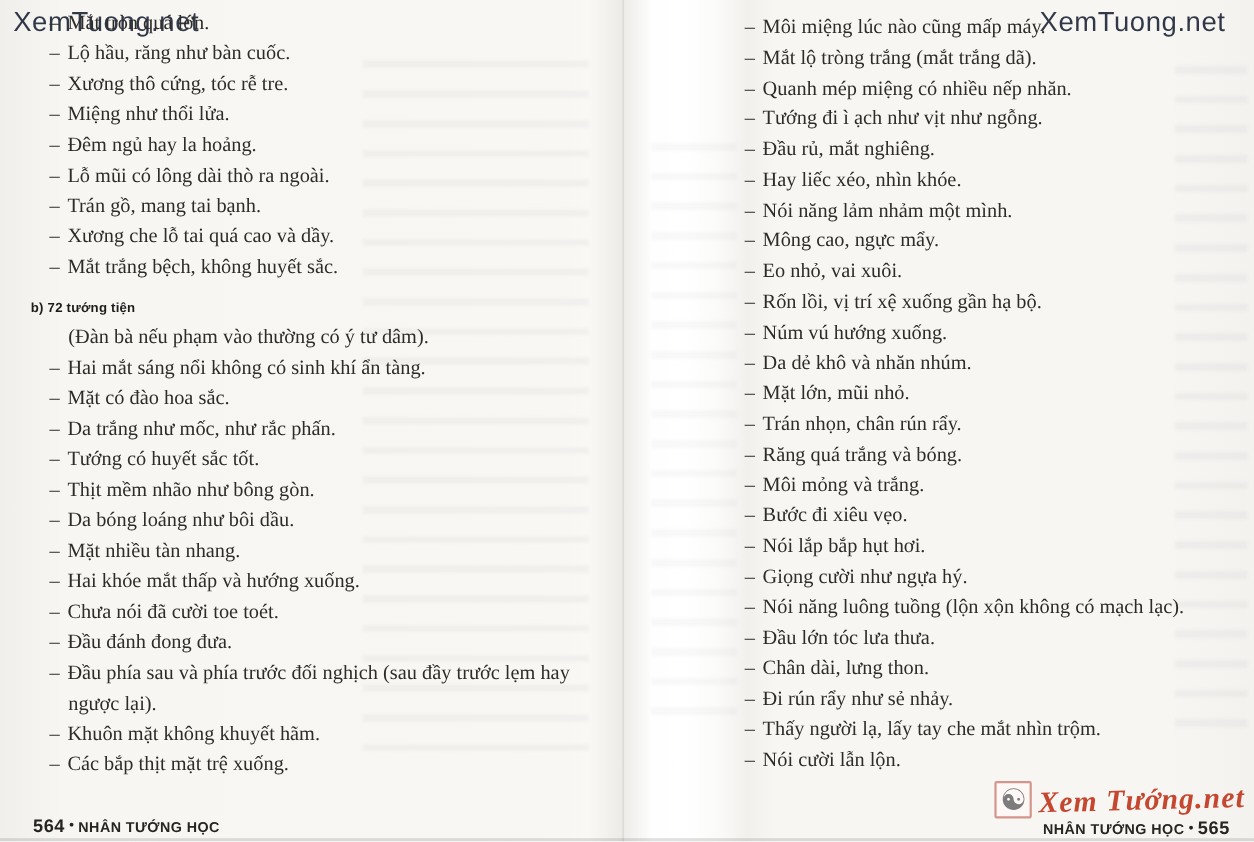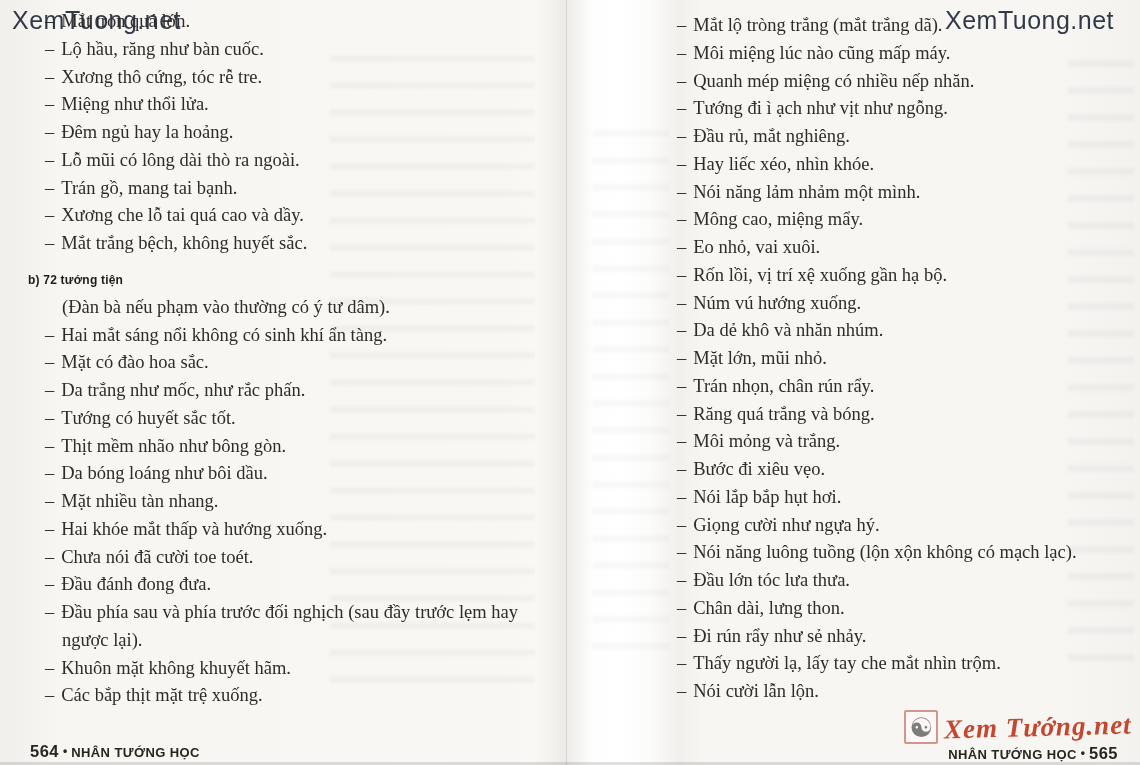--- a/index.html
+++ b/index.html
@@ -178,49 +178,49 @@
         <div class="item">
           <span class="dash">–</span><span class="txt">Các bắp thịt mặt trệ xuống.</span>
         </div>
       </div>
   </div>
 
   <div class="page page-right">
     <div class="list">
 
         <div class="item">
+          <span class="dash">–</span><span class="txt">Môi miệng lúc nào cũng mấp máy.</span>
+        </div>
+
+        <div class="item">
           <span class="dash">–</span><span class="txt">Mắt lộ tròng trắng (mắt trắng dã).</span>
         </div>
 
         <div class="item">
-          <span class="dash">–</span><span class="txt">Môi miệng lúc nào cũng mấp máy.</span>
-        </div>
-
-        <div class="item">
           <span class="dash">–</span><span class="txt">Quanh mép miệng có nhiều nếp nhăn.</span>
         </div>
 
         <div class="item">
           <span class="dash">–</span><span class="txt">Tướng đi ì ạch như vịt như ngỗng.</span>
         </div>
 
         <div class="item">
           <span class="dash">–</span><span class="txt">Đầu rủ, mắt nghiêng.</span>
         </div>
 
         <div class="item">
           <span class="dash">–</span><span class="txt">Hay liếc xéo, nhìn khóe.</span>
         </div>
 
         <div class="item">
           <span class="dash">–</span><span class="txt">Nói năng lảm nhảm một mình.</span>
         </div>
 
         <div class="item">
-          <span class="dash">–</span><span class="txt">Mông cao, miệng mẩy.</span>
+          <span class="dash">–</span><span class="txt">Mông cao, ngực mẩy.</span>
         </div>
 
         <div class="item">
           <span class="dash">–</span><span class="txt">Eo nhỏ, vai xuôi.</span>
         </div>
 
         <div class="item">
           <span class="dash">–</span><span class="txt">Rốn lồi, vị trí xệ xuống gần hạ bộ.</span>
         </div>
 

